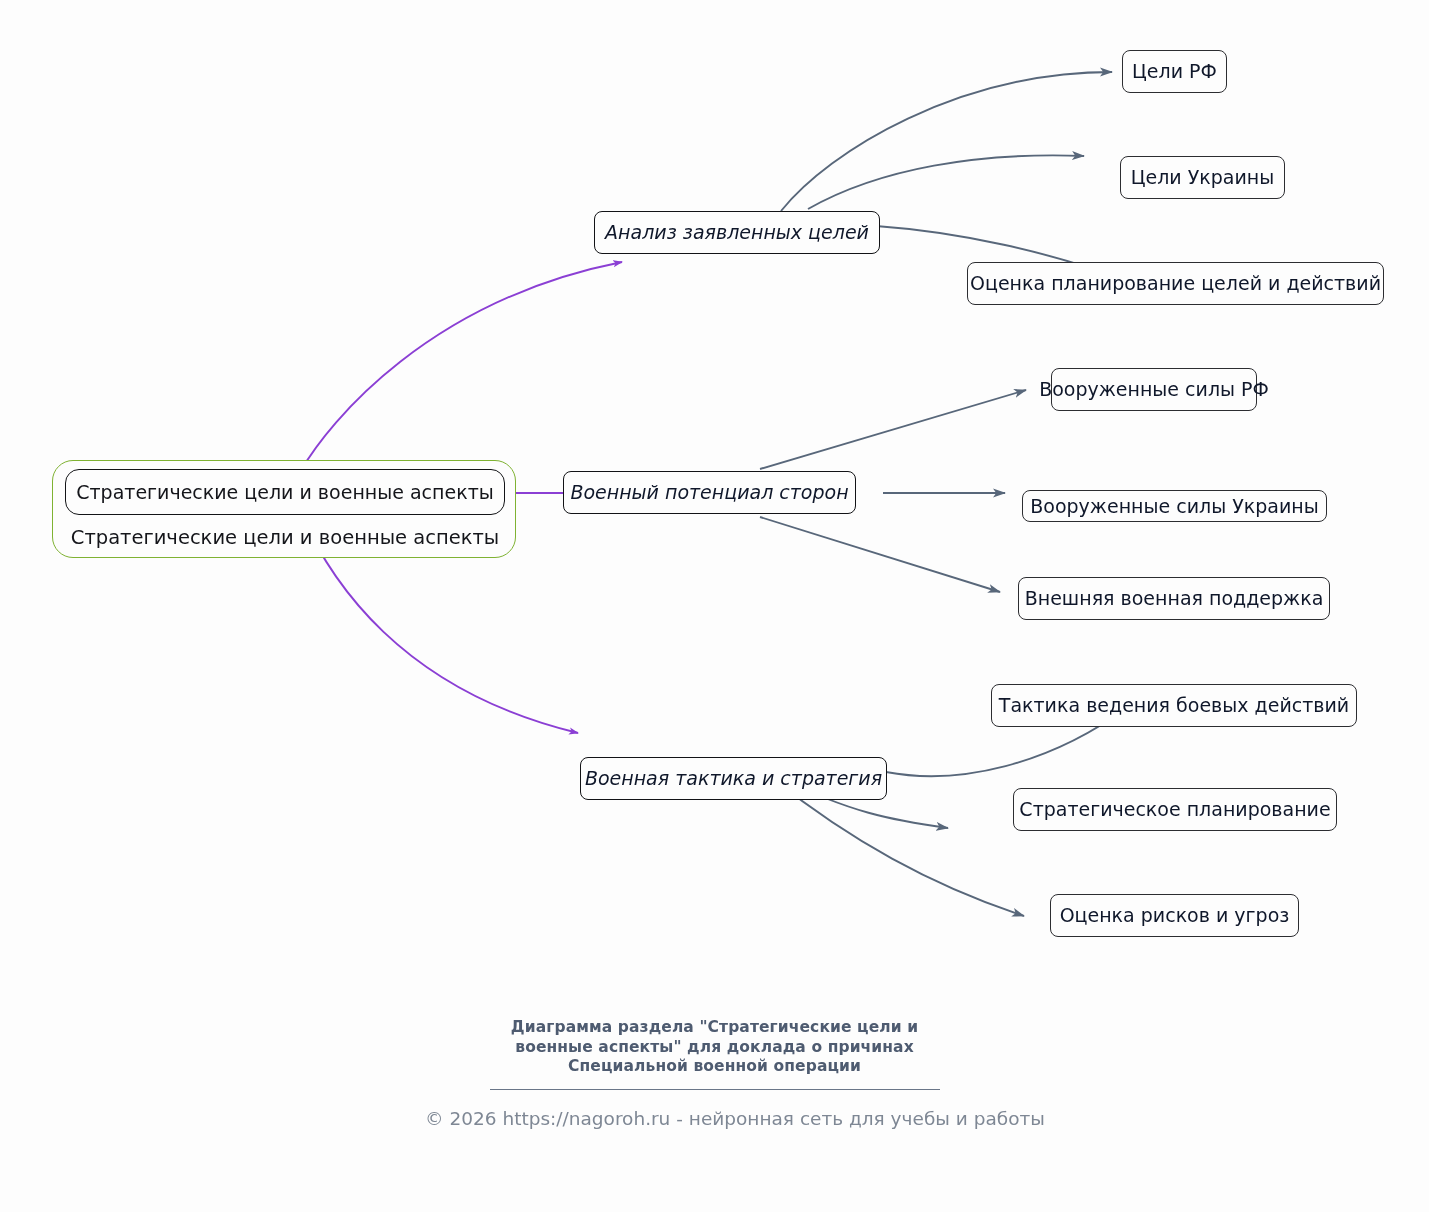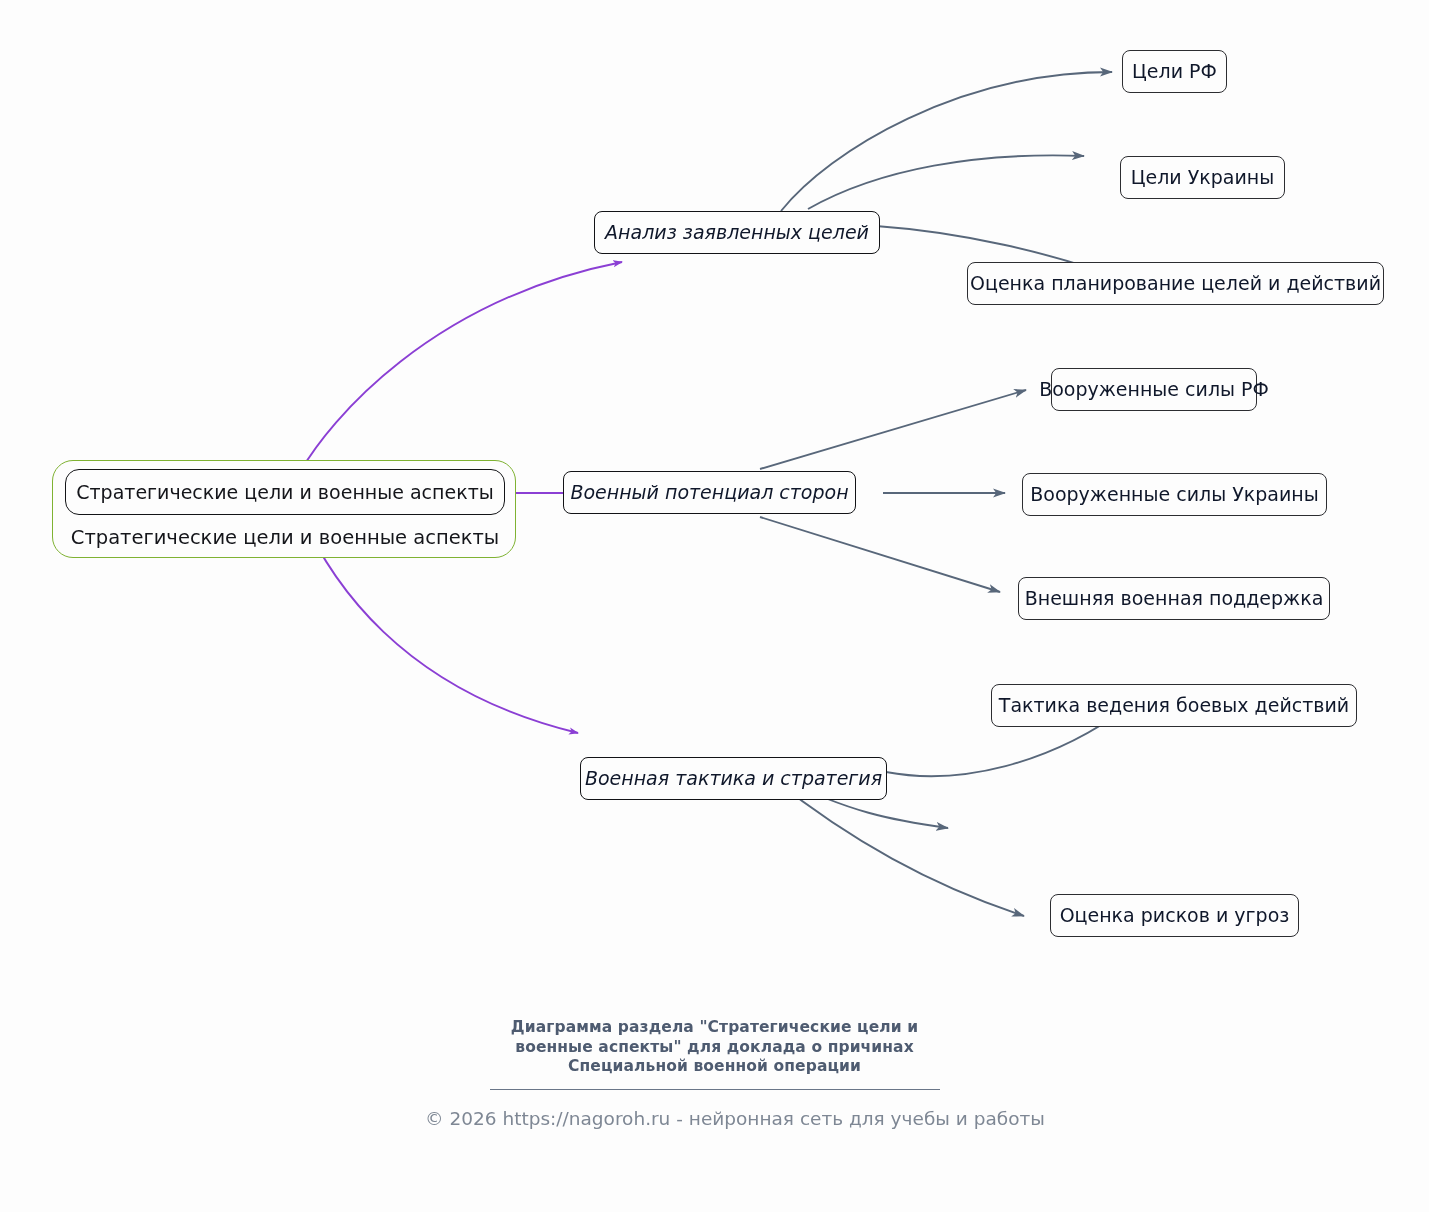--- a/index.html
+++ b/index.html
@@ -168,29 +168,32 @@
   <div class="node leaf" style="left:1092px; top:156px; width:165px; height:43px;margin-left:28px;">
     <span>Цели Украины</span>
   </div>
   <div class="node leaf" style="left:967px; top:262px; width:417px; height:43px;">
     <span>Оценка планирование целей и действий</span>
   </div>
 
   <div class="node leaf" style="left:1051px; top:368px; width:206px; height:43px;">
     <span>Вооруженные силы РФ</span>
   </div>
-  <div class="node leaf" style="left:1022px; top:473px; width:305px; height:43px;text-align:center;">
+  <div class="node leaf" style="left:1022px; top:490px; width:305px; height:32px;text-align:center;">
     <span>Вооруженные силы Украины</span>
   </div>
   <div class="node leaf" style="left:1018px; top:577px; width:312px; height:43px;">
     <span>Внешняя военная поддержка</span>
   </div>
 
   <div class="node leaf" style="left:991px; top:684px; width:366px; height:43px;">
     <span>Тактика ведения боевых действий</span>
+  </div>
+  <div class="node leaf" style="left:1013px; top:788px; width:324px; height:43px;">
+    <span>Стратегическое планирование</span>
   </div>
   <div class="node leaf" style="left:1050px; top:894px; width:249px; height:43px;">
     <span>Оценка рисков и угроз</span>
   </div>
 
   <div id="footer">
     <div id="footer-title">
       <div>Диаграмма раздела "Стратегические цели и</div>
       <div>военные аспекты" для доклада о причинах</div>
       <div>Специальной военной операции</div>

